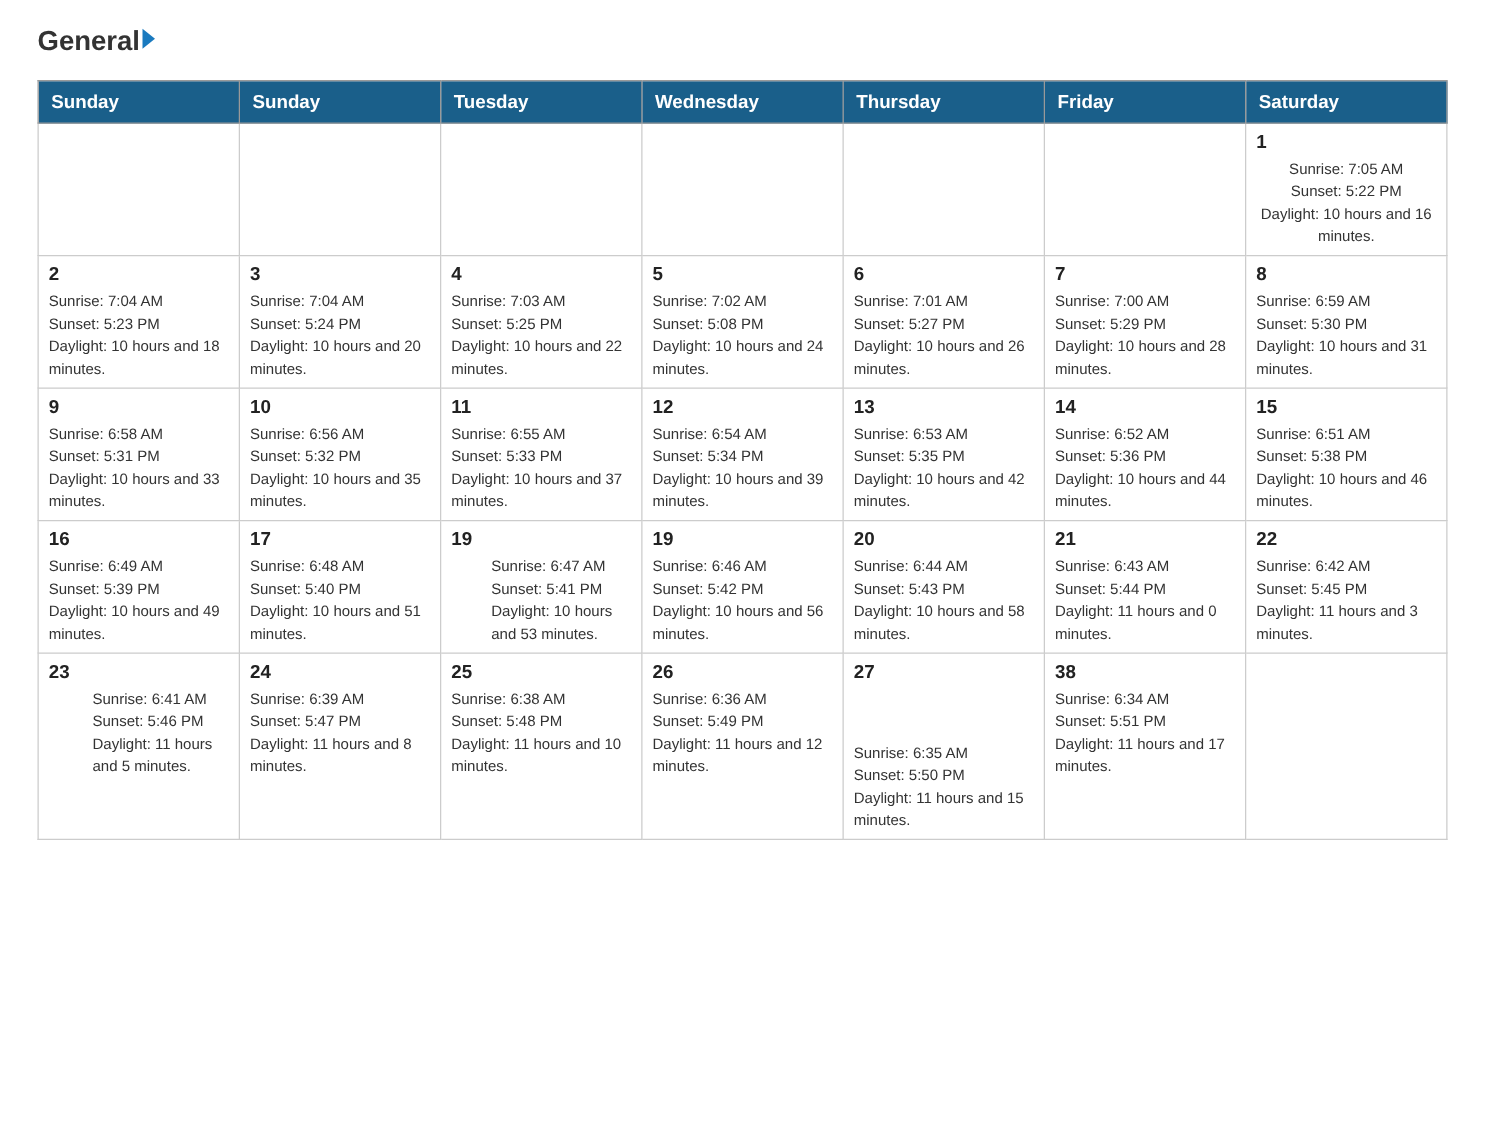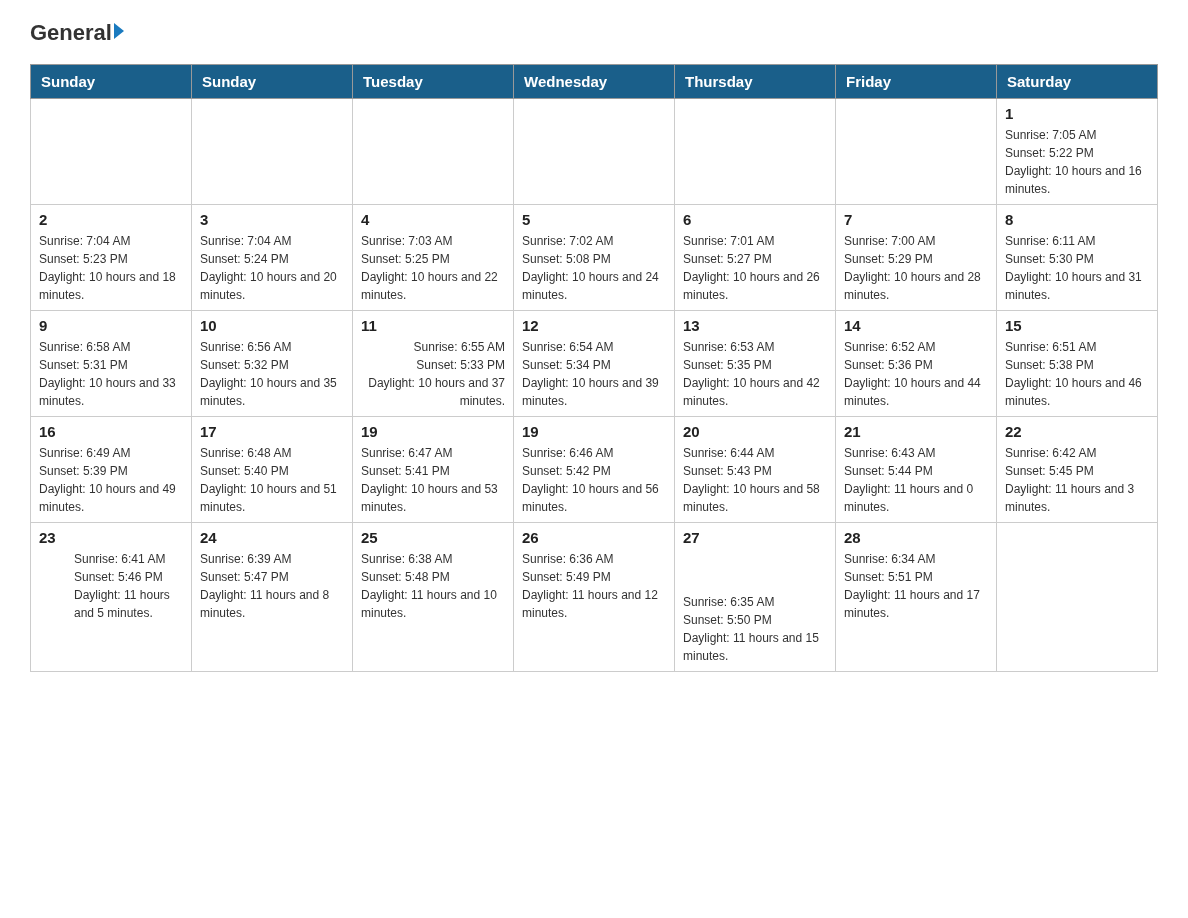--- a/index.html
+++ b/index.html
@@ -130,21 +130,21 @@
   <tbody id="calendar-body">
   <tr>
         <td></td>
         <td></td>
         <td></td>
         <td></td>
         <td></td>
         <td></td>
         <td>
           <span class="day-num">1</span>
-          <div class="day-info" style="white-space: pre-line;">Sunrise: 7:05 AM
+          <div class="day-info" style="white-space: pre-line; text-align: center;">Sunrise: 7:05 AM
 Sunset: 5:22 PM
 Daylight: 10 hours and 16 minutes.</div>
         </td>
       </tr>
       <tr>
         <td>
           <span class="day-num">2</span>
           <div class="day-info" style="white-space: pre-line;">Sunrise: 7:04 AM
 Sunset: 5:23 PM
 Daylight: 10 hours and 18 minutes.</div>
@@ -174,41 +174,41 @@
 Daylight: 10 hours and 26 minutes.</div>
         </td>
         <td>
           <span class="day-num">7</span>
           <div class="day-info" style="white-space: pre-line;">Sunrise: 7:00 AM
 Sunset: 5:29 PM
 Daylight: 10 hours and 28 minutes.</div>
         </td>
         <td>
           <span class="day-num">8</span>
-          <div class="day-info" style="white-space: pre-line;">Sunrise: 6:11 AM
+          <div class="day-info" style="white-space: pre-line;">Sunrise: 6:59 AM
 Sunset: 5:30 PM
 Daylight: 10 hours and 31 minutes.</div>
         </td>
       </tr>
       <tr>
         <td>
           <span class="day-num">9</span>
           <div class="day-info" style="white-space: pre-line;">Sunrise: 6:58 AM
 Sunset: 5:31 PM
 Daylight: 10 hours and 33 minutes.</div>
         </td>
         <td>
           <span class="day-num">10</span>
           <div class="day-info" style="white-space: pre-line;">Sunrise: 6:56 AM
 Sunset: 5:32 PM
 Daylight: 10 hours and 35 minutes.</div>
         </td>
         <td>
           <span class="day-num">11</span>
-          <div class="day-info" style="white-space: pre-line; text-align: right;">Sunrise: 6:55 AM
+          <div class="day-info" style="white-space: pre-line;">Sunrise: 6:55 AM
 Sunset: 5:33 PM
 Daylight: 10 hours and 37 minutes.</div>
         </td>
         <td>
           <span class="day-num">12</span>
           <div class="day-info" style="white-space: pre-line;">Sunrise: 6:54 AM
 Sunset: 5:34 PM
 Daylight: 10 hours and 39 minutes.</div>
         </td>
         <td>
@@ -238,21 +238,21 @@
 Daylight: 10 hours and 49 minutes.</div>
         </td>
         <td>
           <span class="day-num">17</span>
           <div class="day-info" style="white-space: pre-line;">Sunrise: 6:48 AM
 Sunset: 5:40 PM
 Daylight: 10 hours and 51 minutes.</div>
         </td>
         <td>
           <span class="day-num">19</span>
-          <div class="day-info" style="white-space: pre-line;">Sunrise: 6:47 AM
+          <div class="day-info" style="white-space: pre-line; margin-left: 32px;">Sunrise: 6:47 AM
 Sunset: 5:41 PM
 Daylight: 10 hours and 53 minutes.</div>
         </td>
         <td>
           <span class="day-num">19</span>
           <div class="day-info" style="white-space: pre-line;">Sunrise: 6:46 AM
 Sunset: 5:42 PM
 Daylight: 10 hours and 56 minutes.</div>
         </td>
         <td>
@@ -299,21 +299,21 @@
 Sunset: 5:49 PM
 Daylight: 11 hours and 12 minutes.</div>
         </td>
         <td>
           <span class="day-num">27</span>
           <div class="day-info" style="white-space: pre-line; margin-top: 47px;">Sunrise: 6:35 AM
 Sunset: 5:50 PM
 Daylight: 11 hours and 15 minutes.</div>
         </td>
         <td>
-          <span class="day-num">28</span>
+          <span class="day-num">38</span>
           <div class="day-info" style="white-space: pre-line;">Sunrise: 6:34 AM
 Sunset: 5:51 PM
 Daylight: 11 hours and 17 minutes.</div>
         </td>
         <td></td>
       </tr>
     </tbody>
 </table>
 
 </body></html>

